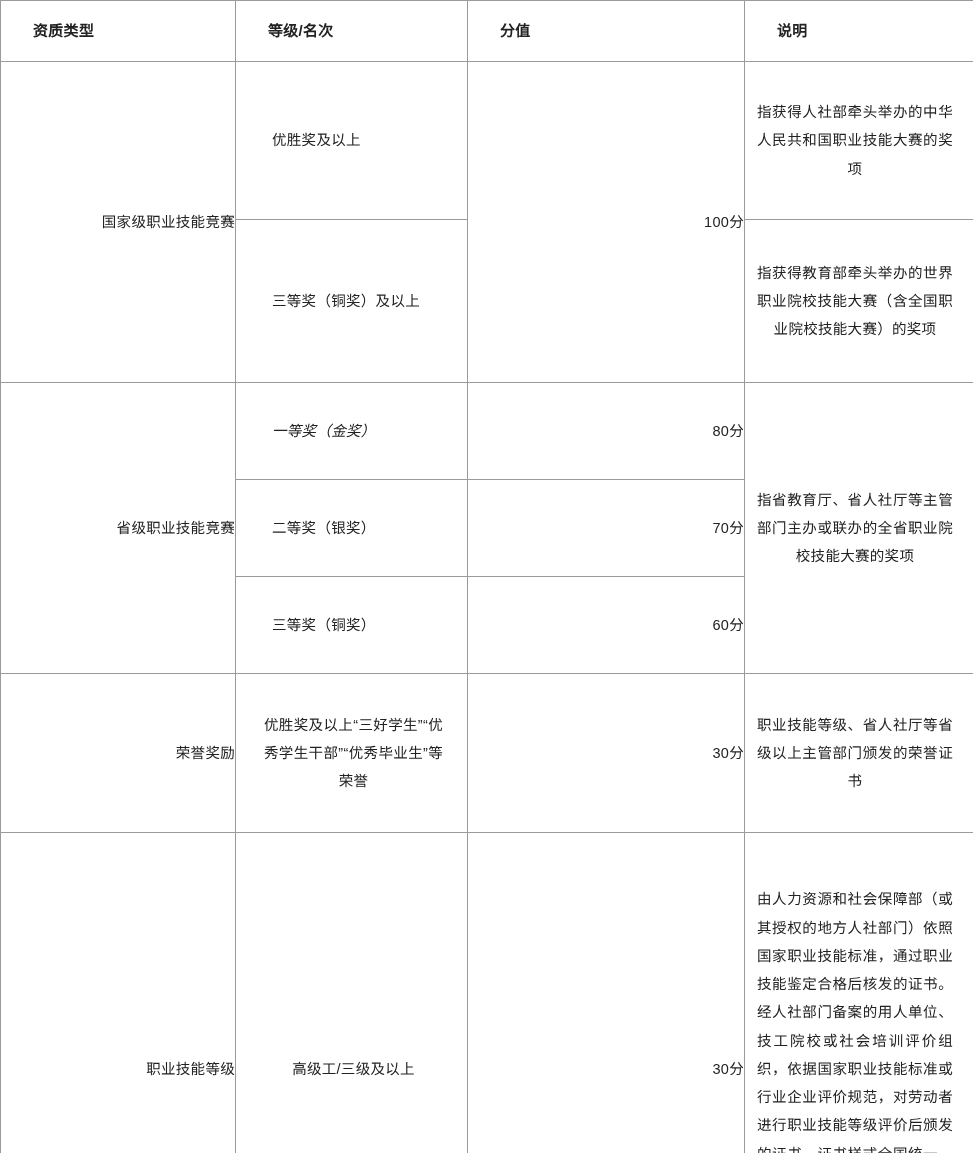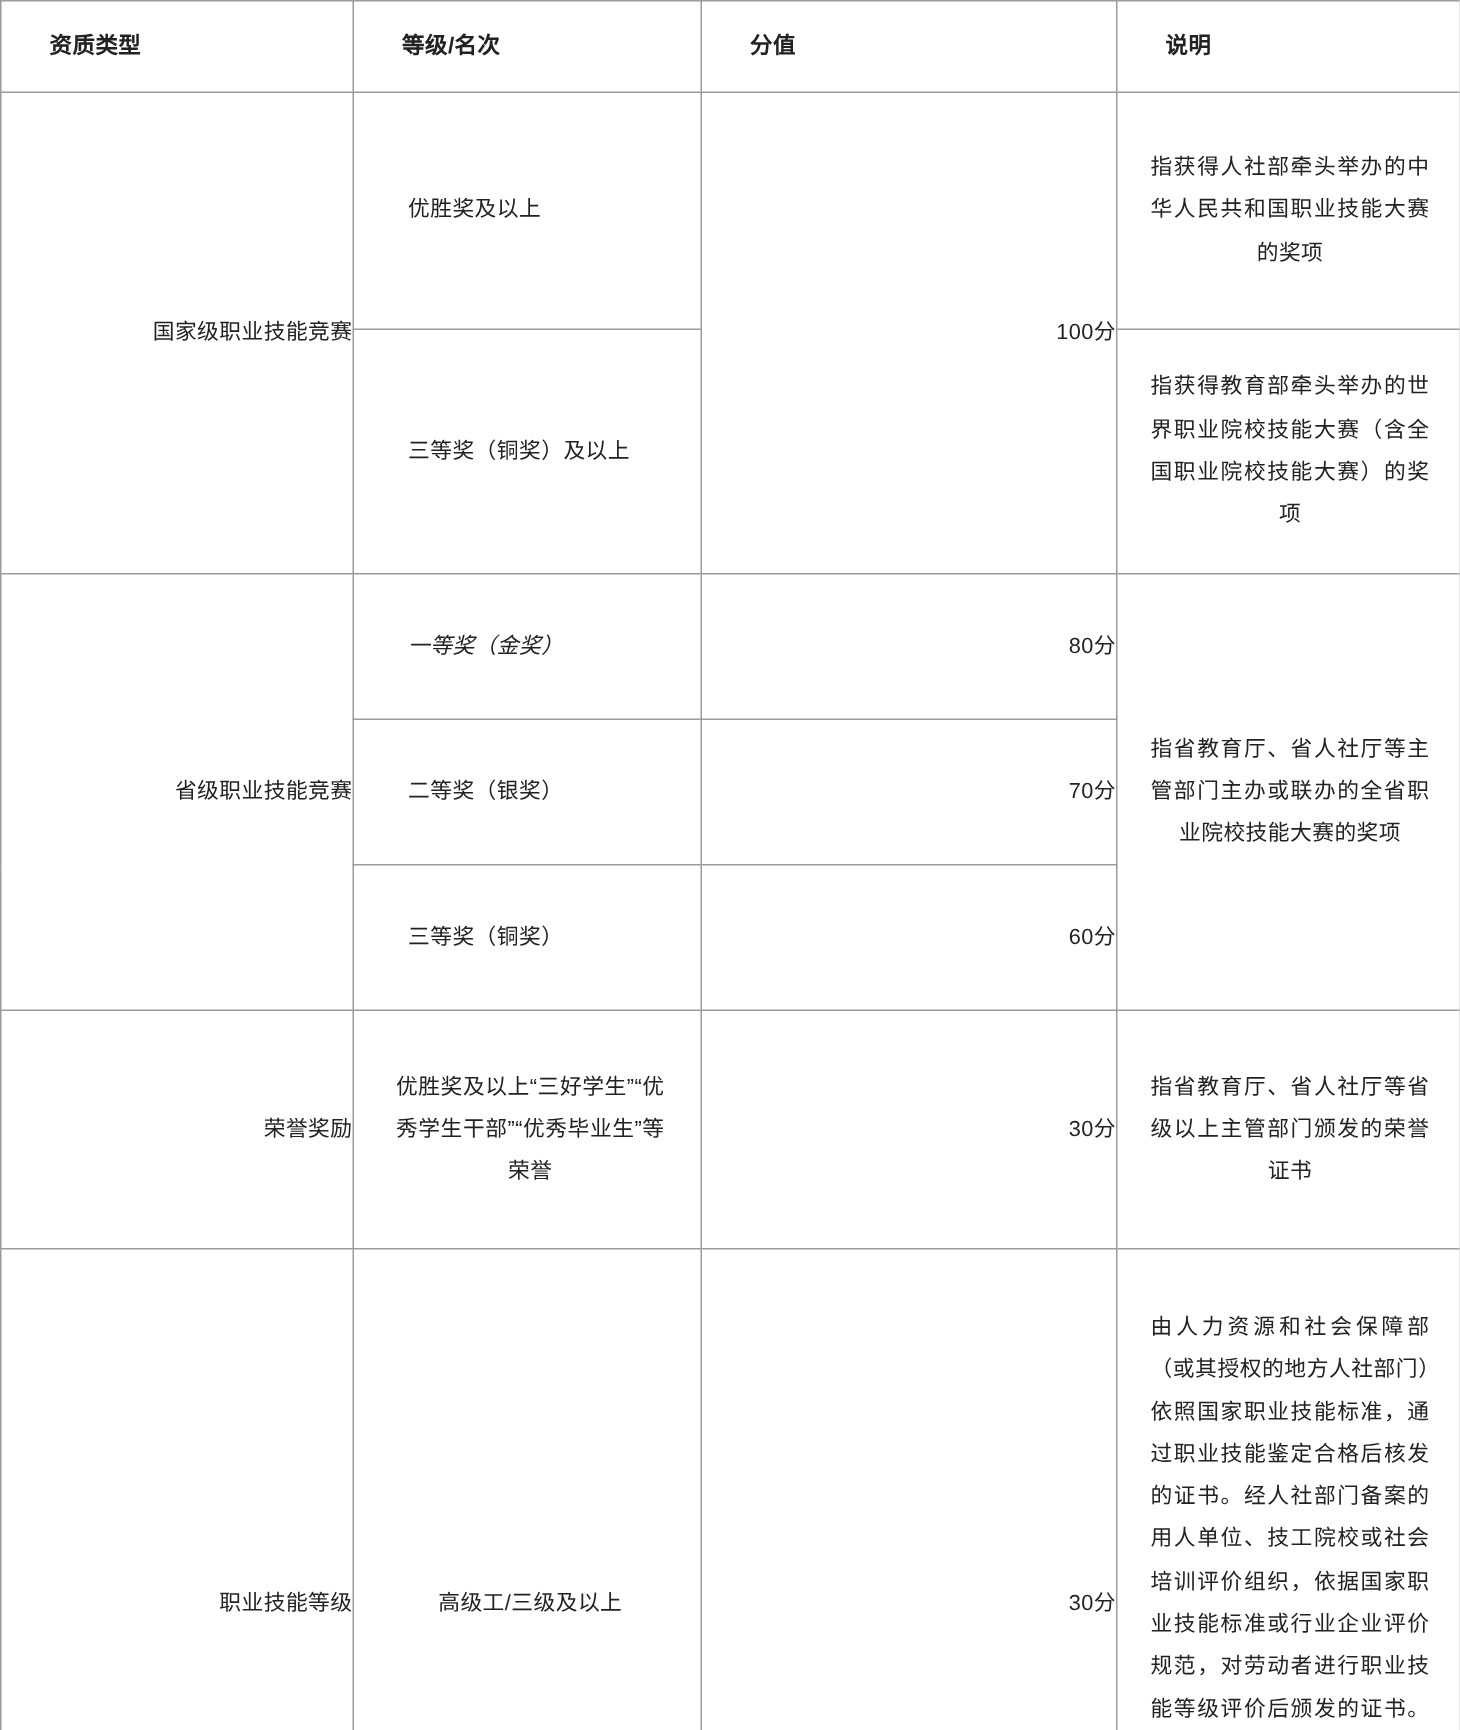--- a/index.html
+++ b/index.html
@@ -53,21 +53,21 @@
     text-align: left;
   }
   td.cell-level.indent {
     padding-left: 36px;
   }
   td.cell-score {
     padding: 10px 0 10px 32px;
     text-align: right;
   }
   td.cell-desc {
-    padding: 16px 20px 16px 22px;
+    padding: 16px 20px 16px 12px;
     text-align: justify;
     text-align-last: center;
     text-justify: inter-ideograph;
   }
   .tall { line-height: 2.0; }
 </style>
 </head>
 <body>
 
 <div class="sheet">
@@ -111,21 +111,21 @@
       </tr>
       <tr>
         <td class="cell-level indent" style="height:68px;">三等奖（铜奖）</td>
         <td class="cell-score">60分</td>
       </tr>
 
       <tr>
         <td class="cell-type">荣誉奖励</td>
         <td class="cell-level" style="height:130px; text-align:justify; text-align-last:center;">优胜奖及以上“三好学生”“优秀学生干部”“优秀毕业生”等荣誉</td>
         <td class="cell-score">30分</td>
-        <td class="cell-desc">指省教育厅、省人社厅等省级以上主管部门颁发的荣誉证书</td>
+        <td class="cell-desc">职业技能等级、省人社厅等省级以上主管部门颁发的荣誉证书</td>
       </tr>
 
       <tr>
         <td class="cell-type">职业技能等级</td>
         <td class="cell-level" style="text-align:center;">高级工/三级及以上</td>
         <td class="cell-score">30分</td>
         <td class="cell-desc tall" style="height:440px;">由人力资源和社会保障部（或其授权的地方人社部门）依照国家职业技能标准，通过职业技能鉴定合格后核发的证书。经人社部门备案的用人单位、技工院校或社会培训评价组织，依据国家职业技能标准或行业企业评价规范，对劳动者进行职业技能等级评价后颁发的证书。证书样式全国统一，但颁发机构为备案的评价主体，并可在“技能人才评价证书全国联网查询系统”查验</td>
       </tr>
 
     </tbody>

